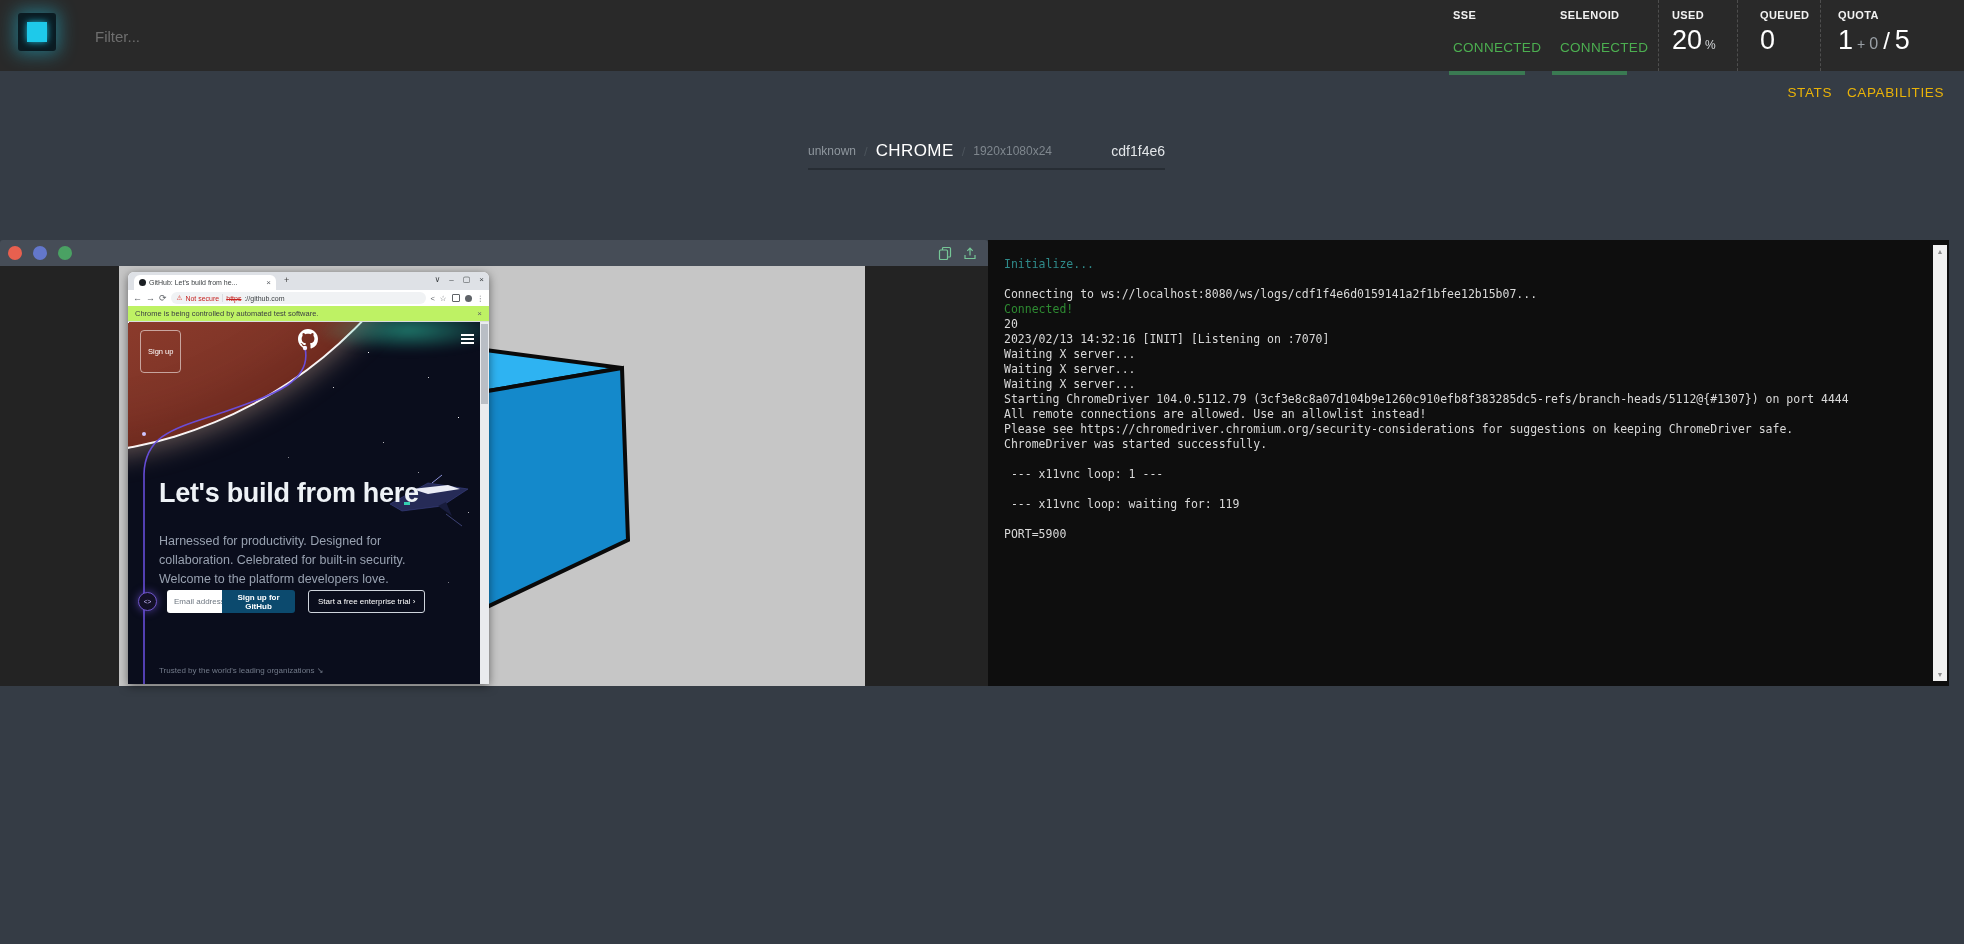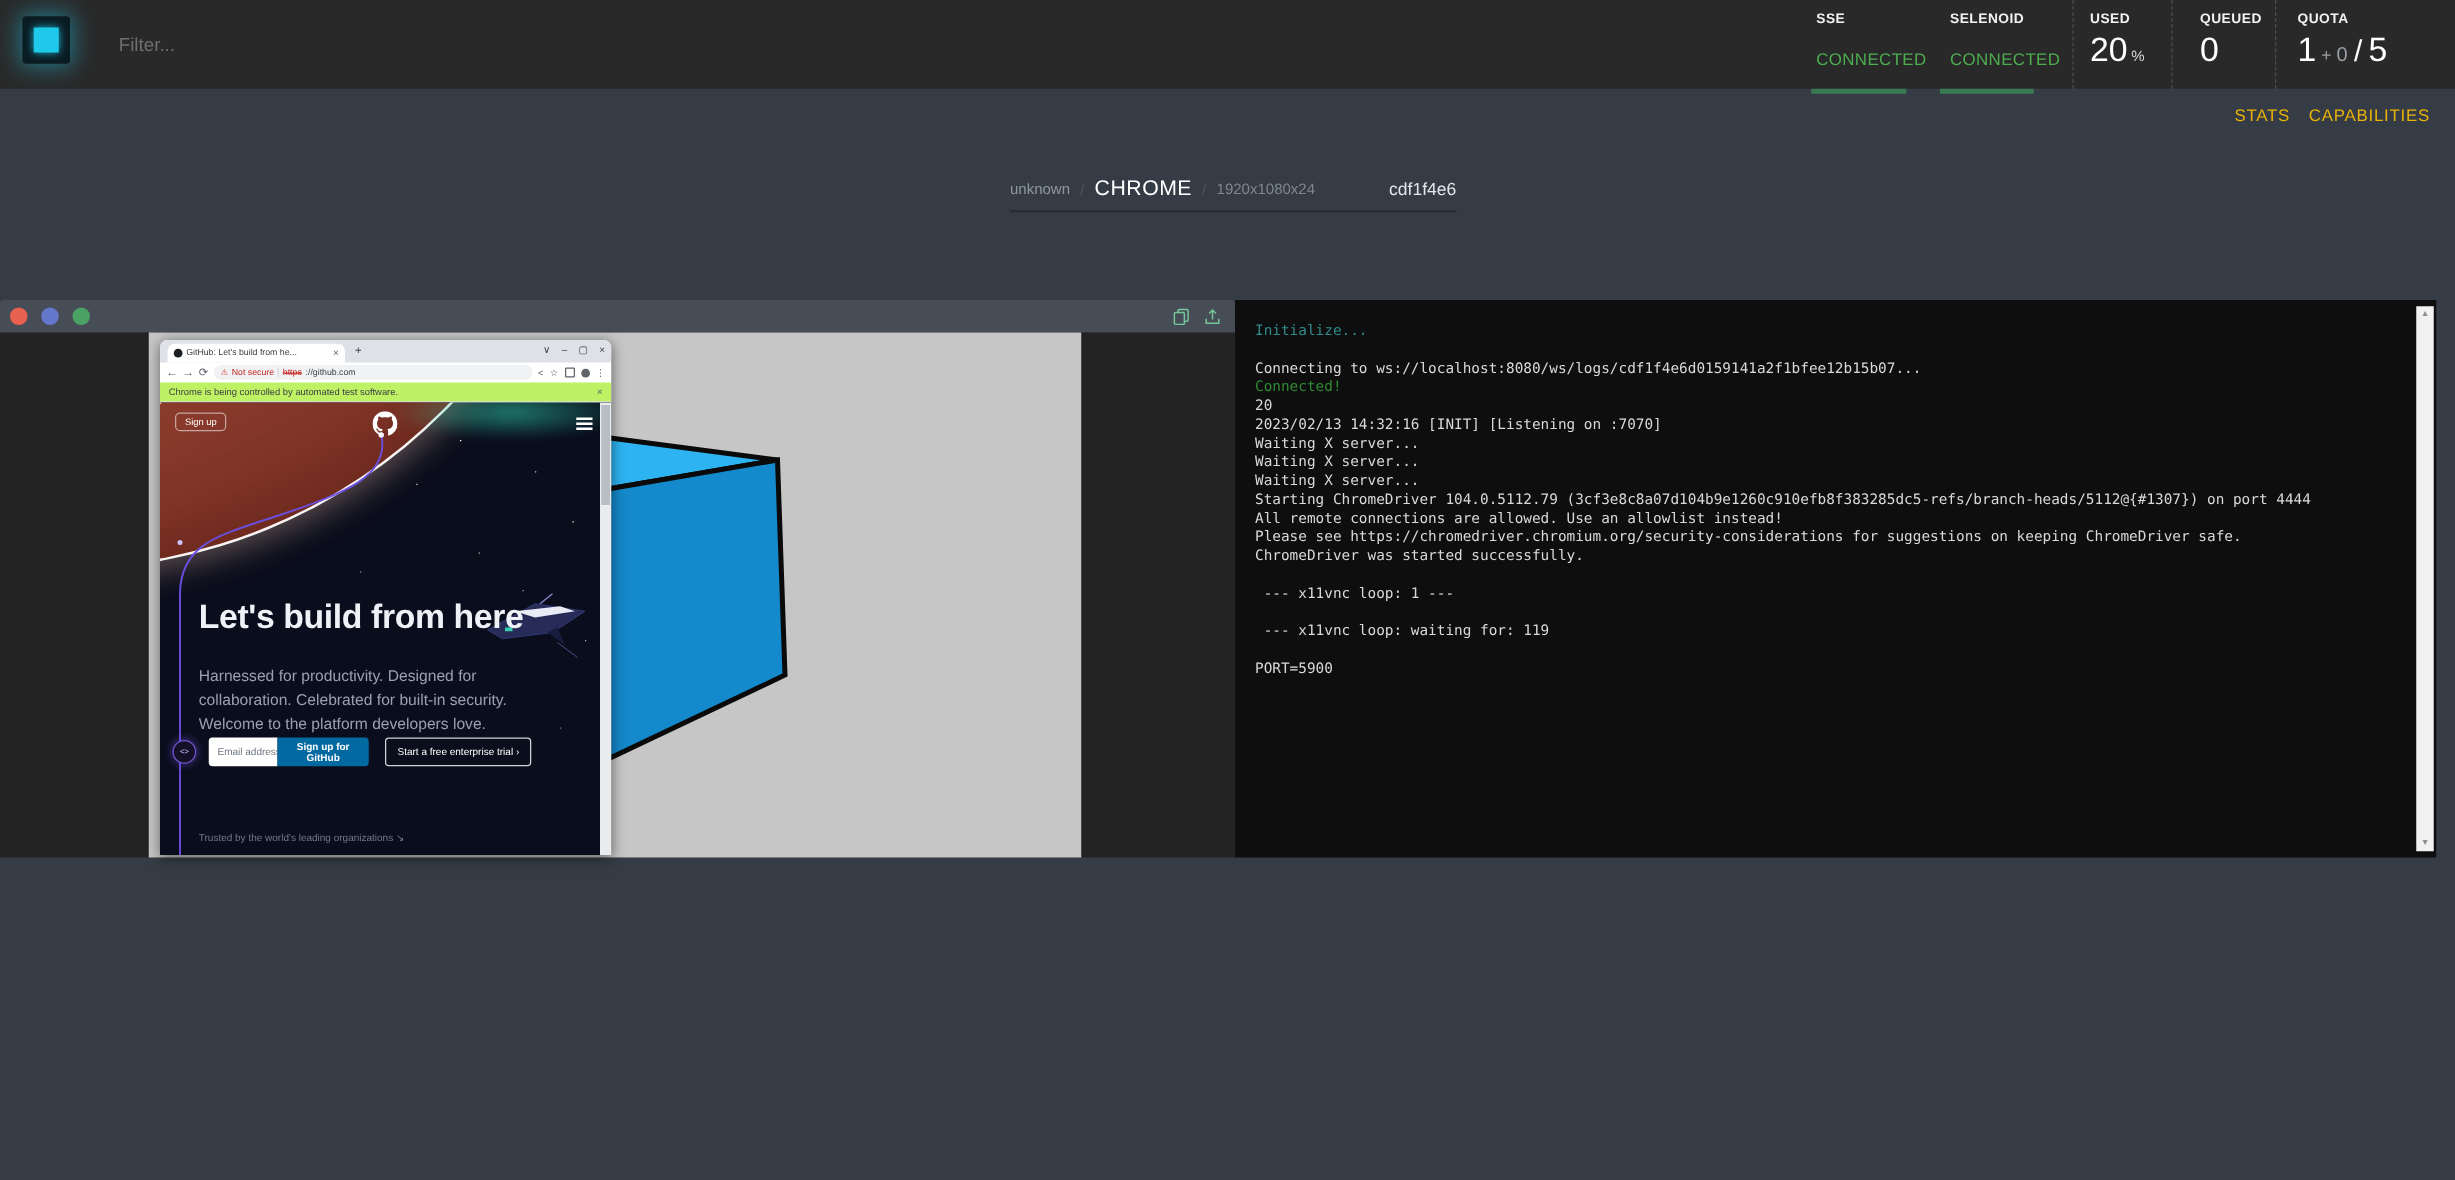--- a/index.html
+++ b/index.html
@@ -82,35 +82,35 @@
         background:linear-gradient(152deg,#e2835f 8%,#cb6247 35%,#a14634 62%,#7c3326 85%);
         border:2px solid rgba(255,255,255,.95);
         box-shadow:0 0 26px 6px rgba(255,205,175,.35), inset 0 0 60px rgba(60,10,5,.35);}
   .tealglow{position:absolute;left:185px;top:-14px;width:190px;height:44px;border-radius:50%;
         background:radial-gradient(closest-side,rgba(48,208,172,.55),rgba(48,208,172,0));filter:blur(4px);}
   .stars{position:absolute;left:0;top:0;width:1px;height:1px;background:#fff;
         box-shadow:240px 30px #fff,300px 55px rgba(255,255,255,.8),330px 95px #fff,255px 120px rgba(255,255,255,.7),
         205px 65px rgba(255,255,255,.8),290px 150px rgba(255,255,255,.6),340px 190px rgba(255,255,255,.7),
         160px 135px rgba(255,255,255,.5),225px 235px rgba(255,255,255,.5),320px 260px rgba(255,255,255,.45);}
   .curve-svg,.ship-svg{position:absolute;}
-  .gh-signup-top{position:absolute;left:12px;top:8px;padding:2px 7px;border:1px solid rgba(255,255,255,.55);
+  .gh-signup-top{position:absolute;left:12px;top:8px;padding:16px 7px;border:1px solid rgba(255,255,255,.55);
         border-radius:4px;font-size:7.5px;color:#fff;cursor:pointer;}
   .octo{position:absolute;left:170px;top:7px;cursor:pointer;}
   .burger{position:absolute;right:15px;top:12px;width:13px;cursor:pointer;}
   .burger i{display:block;height:1.6px;background:#fff;margin-bottom:2.6px;}
   .hero-h{position:absolute;left:31px;top:156px;font-size:27px;font-weight:bold;color:#eef2f6;letter-spacing:-.3px;white-space:nowrap;}
   .hero-p{position:absolute;left:31px;top:210px;width:296px;font-size:12.5px;line-height:19px;color:#98a1b0;}
   .form-row{position:absolute;left:10px;top:268px;height:23px;display:flex;align-items:center;}
   .code-badge{width:17px;height:17px;border-radius:50%;border:1px solid #6f55c9;background:#131027;color:#c9baff;
         font-size:6.5px;display:flex;align-items:center;justify-content:center;margin-right:10px;
         box-shadow:0 0 8px rgba(123,90,240,.6);}
   .email-in{width:48px;height:23px;border:none;outline:none;background:#fff;border-radius:3px 0 0 3px;font-size:8px;
         padding:0 0 0 7px;color:#24292f;font-family:"Liberation Sans",sans-serif;}
   .email-in::placeholder{color:#6e7781;}
-  .signup-btn{width:73px;height:23px;background:#0369a1;color:#fff;border:none;border-radius:0 3px 3px 0;
+  .signup-btn{width:73px;height:23px;background:#0c4a6e;color:#fff;border:none;border-radius:0 3px 3px 0;
         font-size:8px;font-weight:bold;cursor:pointer;font-family:"Liberation Sans",sans-serif;}
   .trial-btn{margin-left:13px;height:23px;padding:0 9px;background:transparent;border:1px solid #cfd4dc;
         border-radius:3px;color:#fff;font-size:8px;cursor:pointer;font-family:"Liberation Sans",sans-serif;}
   .trusted{position:absolute;left:31px;top:344px;font-size:8px;color:#727a89;white-space:nowrap;}
   .pg-scroll{position:absolute;right:0;top:0;bottom:0;width:9px;background:#e9ebee;cursor:pointer;}
   .pg-thumb{position:absolute;right:1px;top:2px;width:7px;height:80px;background:#b9bec5;}
 
   
   .logp{position:absolute;left:988px;top:240px;width:961px;height:446px;background:#0e0e0e;}
   .log-body{position:absolute;left:16px;top:17px;right:30px;bottom:8px;overflow:hidden;

